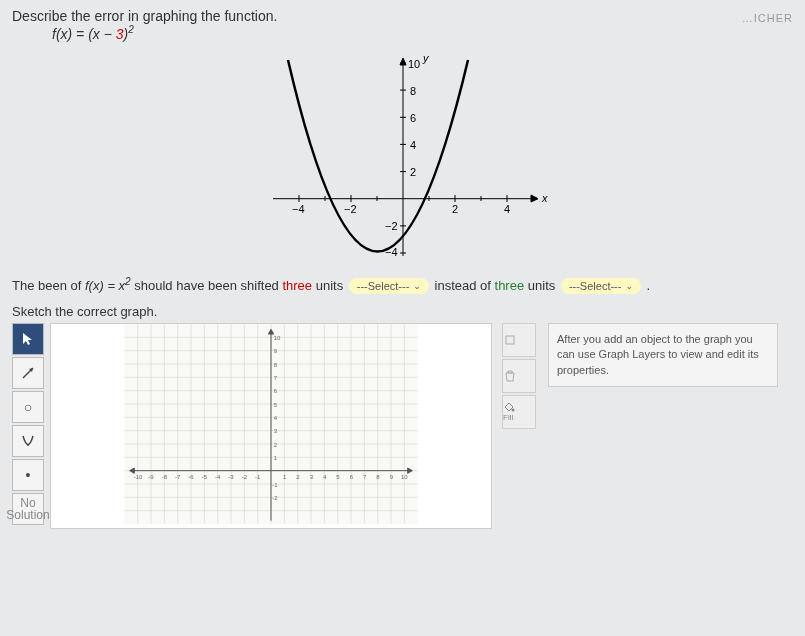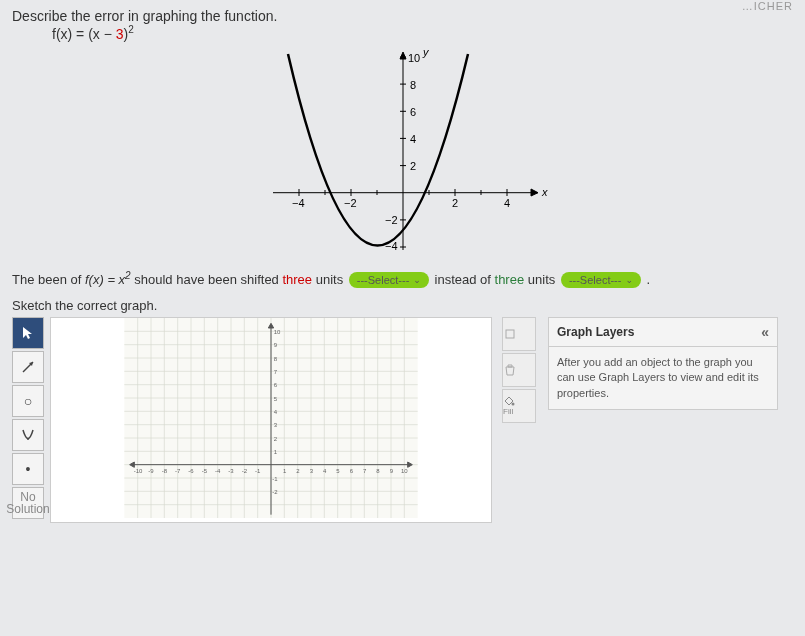--- a/index.html
+++ b/index.html
@@ -7,31 +7,31 @@
       font-family: Arial, sans-serif;
       background: #e8e9eb;
       width: 805px;
       height: 636px;
       padding: 8px 12px;
       color: #333;
       overflow: hidden;
       position: relative;
     }
     .question-prompt { font-size: 14px; }
-    .formula { font-size: 14px; margin-left: 40px; }
+    .formula { font-size: 14px; margin-left: 40px; margin-bottom: 6px; font-style: italic; }
     .red { color: #cc0000; }
     .green { color: #2a7d3a; }
     .sup { vertical-align: super; font-size: 10px; }
     .graph-wrap { display: flex; justify-content: center; margin-bottom: 8px; }
     .sentence { font-size: 13px; margin-bottom: 10px; }
     .sentence .ital { font-style: italic; }
     .select-chip {
       display: inline-flex;
       align-items: center;
-      background: #84cc16;
+      background: #fef9c3;
       border-radius: 11px;
       padding: 2px 8px;
       font-size: 11px;
       color: #555;
       margin: 0 2px;
       cursor: pointer;
       justify-content: center;
     }
     .select-chip .chev { margin-left: 4px; font-size: 9px; }
     .sketch-label { font-size: 13px; margin-bottom: 4px; }
@@ -66,21 +66,21 @@
     }
     .layers-header {
       display: flex; justify-content: space-between; align-items: center;
       padding: 6px 8px;
       font-weight: bold; font-size: 12px;
       border-bottom: 1px solid #ccc;
     }
     .layers-header .collapse { font-size: 14px; color: #666; cursor: pointer; }
     .layers-body { padding: 8px; font-size: 11px; color: #555; line-height: 1.4; }
     .top-right-fragment {
-      position: absolute; top: 0; right: 12px;
+      position: absolute; top: 12px; right: 12px;
       font-size: 11px; color: #999; letter-spacing: 1px;
     }
     svg text { font-family: Arial, sans-serif; }
   </style>
 </head>
 <body>
 
 <div class="top-right-fragment">…ICHER</div>
 
 <div class="question-prompt">Describe the error in graphing the function.</div>
@@ -289,20 +289,16 @@
     <div class="side-btn">
       <svg width="12" height="12" viewBox="0 0 12 12">
           <path d="M2 6 L6 2 L10 6 L6 10 Z" fill="none" stroke="#888"></path>
           <circle cx="10" cy="9" r="1.5" fill="#888"></circle>
         </svg>
       <span>Fill</span>
     </div>
   </div>
 
   <div class="layers-panel">
-    <div class="layers-header">
-      <span>Graph Layers</span>
-      <span class="collapse">«</span>
-    </div>
     <div class="layers-body">After you add an object to the graph you can use Graph Layers to view and edit its properties.</div>
   </div>
 
 </div>
 
 </body></html>

